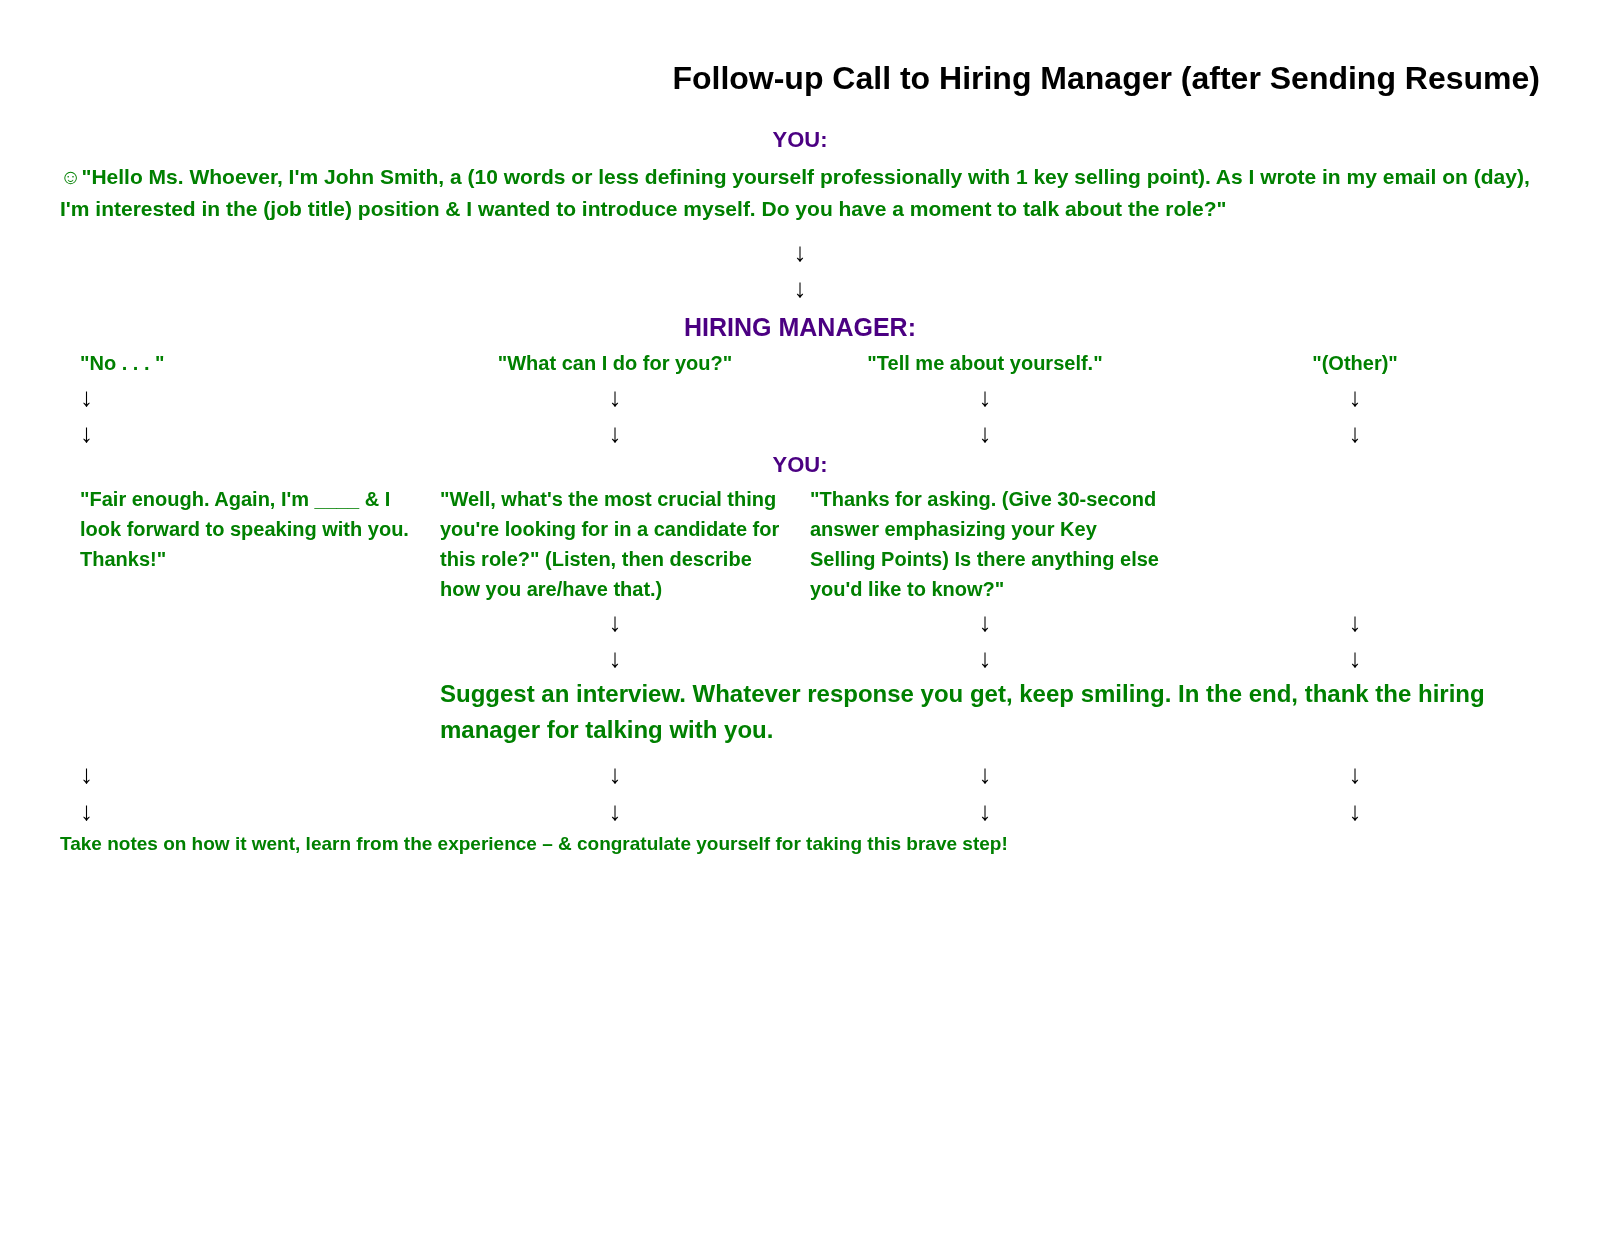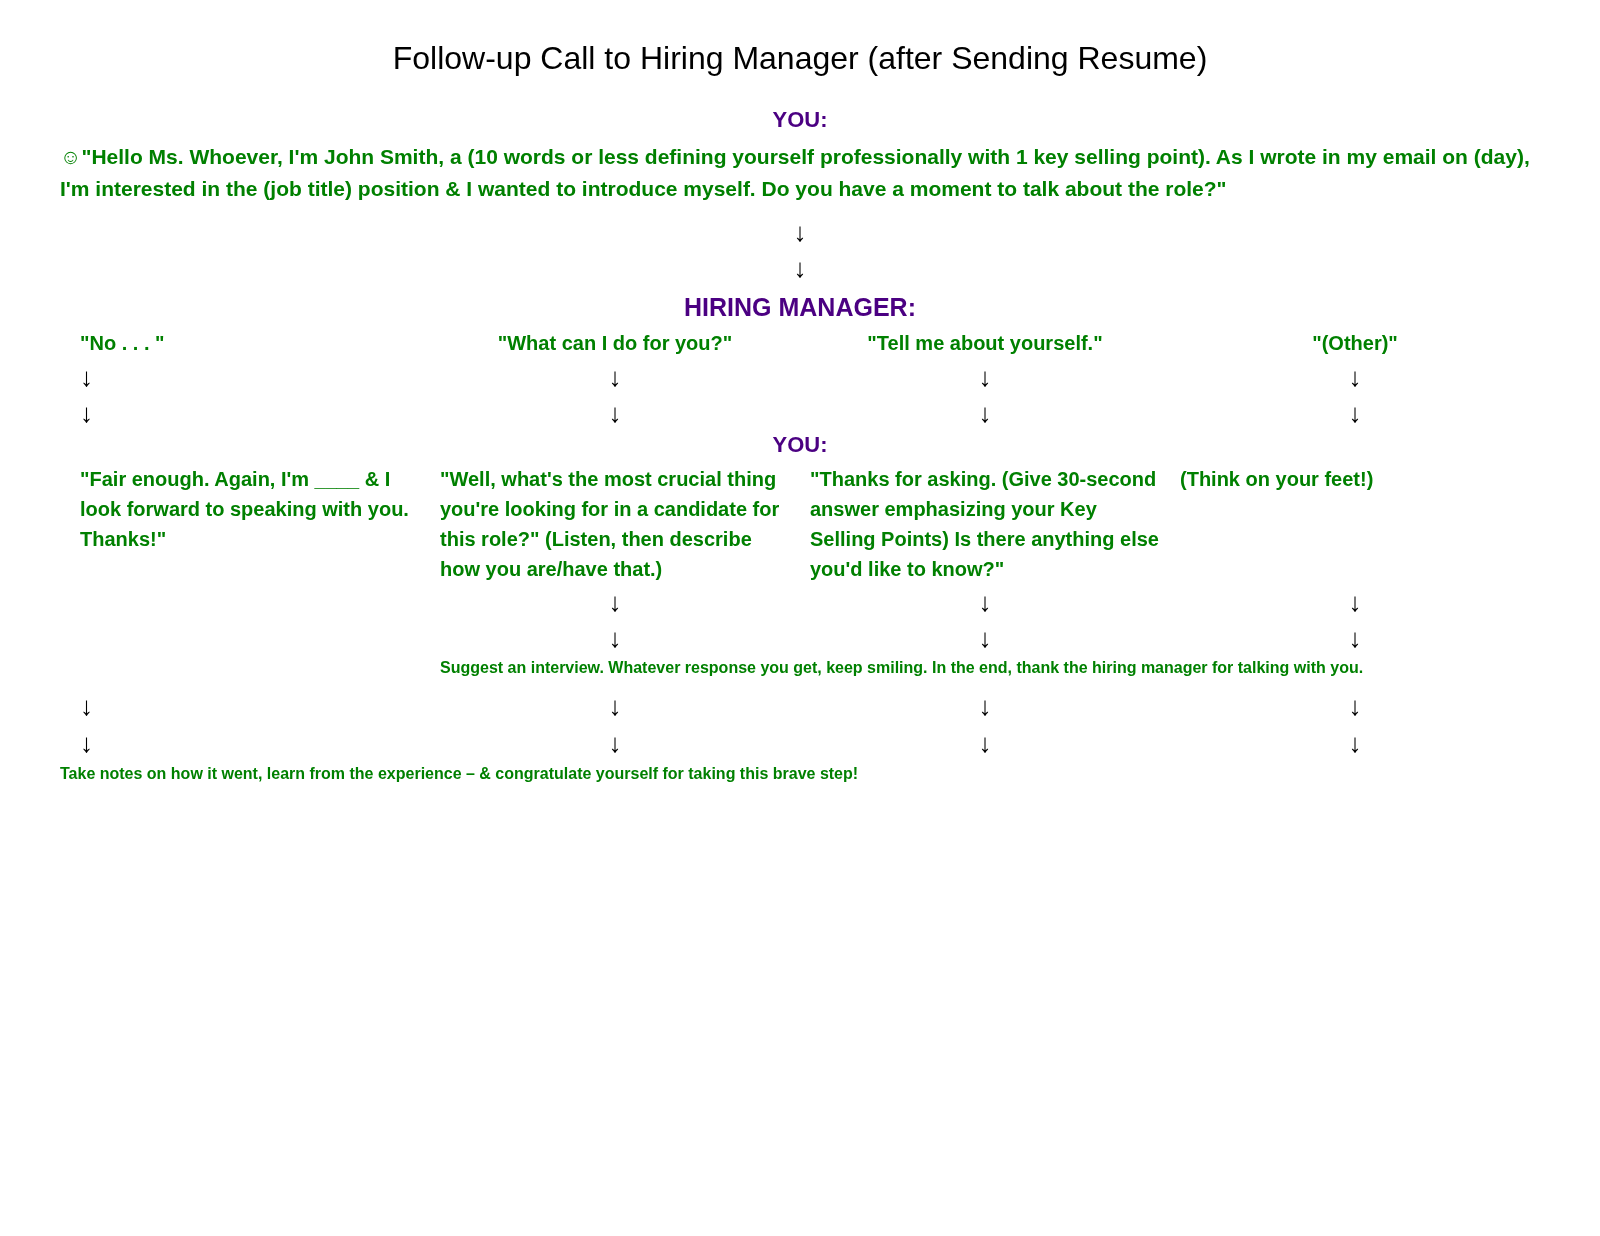--- a/index.html
+++ b/index.html
@@ -4,25 +4,26 @@
   <style>
     * { margin: 0; padding: 0; box-sizing: border-box; }
     body {
       background: #ffffff;
       font-family: Arial, sans-serif;
       width: 1600px;
       min-height: 1236px;
       padding: 40px 60px;
     }
     .page-title {
-      text-align: center;
+      text-align: right;
       font-size: 32px;
-      font-weight: normal;
+      font-weight: bold;
       color: #000000;
       margin-bottom: 30px;
+      margin-top: 20px;
     }
     .section-label {
       text-align: center;
       font-size: 22px;
       font-weight: bold;
       color: #4b0082;
       margin-bottom: 8px;
     }
     .you-intro {
       font-size: 21px;
@@ -83,28 +84,28 @@
       font-weight: bold;
       color: #4b0082;
     }
     .you-response {
       font-size: 20px;
       font-weight: bold;
       color: #008000;
       line-height: 1.5;
     }
     .suggest-text {
-      font-size: 16px;
+      font-size: 24px;
       font-weight: bold;
       color: #008000;
       line-height: 1.5;
       text-align: left;
     }
     .final-note {
-      font-size: 16px;
+      font-size: 19px;
       font-weight: bold;
       color: #008000;
       text-align: left;
       margin-top: 4px;
     }
   </style>
 </head>
 <body>
 
 <div class="page-title">Follow-up Call to Hiring Manager (after Sending Resume)</div>
@@ -174,23 +175,20 @@
 <div class="columns-row" style="margin-top: 6px; align-items: start;">
   <div class="col col-left" style="align-items: flex-start;">
     <div class="you-response">"Fair enough. Again, I'm ____ &amp; I look forward to speaking with you. Thanks!"</div>
   </div>
   <div class="col" style="align-items: flex-start;">
     <div class="you-response">"Well, what's the most crucial thing you're looking for in a candidate for this role?" (Listen, then describe how you are/have that.)</div>
   </div>
   <div class="col" style="align-items: flex-start;">
     <div class="you-response">"Thanks for asking. (Give 30-second answer emphasizing your Key Selling Points) Is there anything else you'd like to know?"</div>
   </div>
-  <div class="col" style="align-items: flex-start;">
-    <div class="you-response">(Think on your feet!)</div>
-  </div>
 </div>
 
 <div class="columns-row">
   <div class="col col-left"></div>
   <div class="col">
       <div class="arrow-down">↓</div>
     </div>
   <div class="col">
       <div class="arrow-down">↓</div>
     </div>

